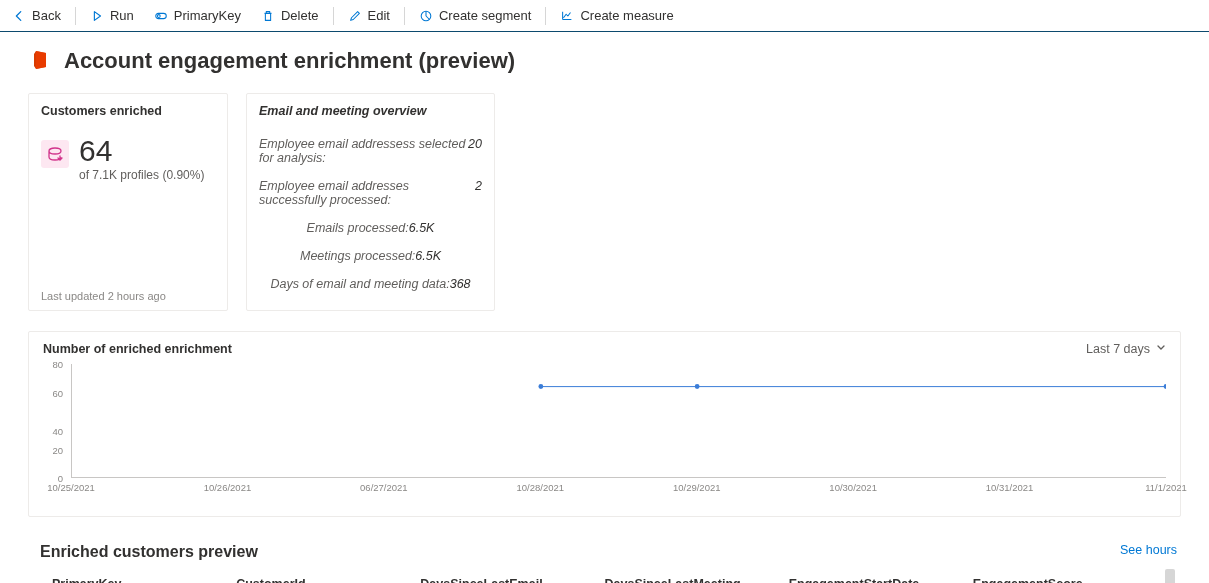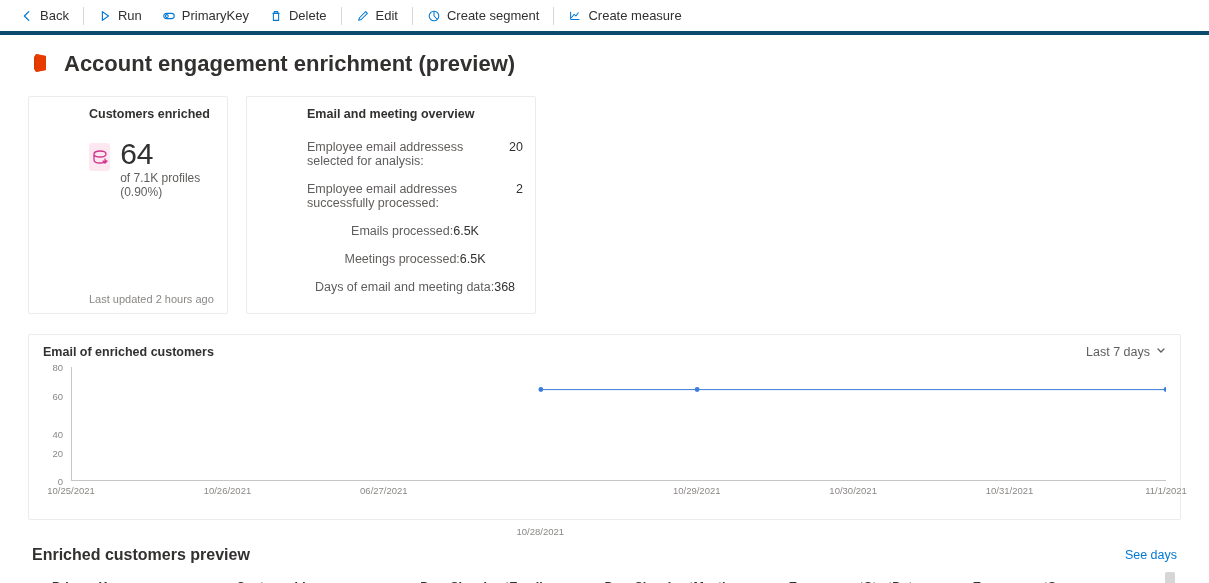--- a/index.html
+++ b/index.html
@@ -6,22 +6,22 @@
   body {
     margin: 0;
     font-family: "Segoe UI", -apple-system, sans-serif;
     font-size: 13px;
     color: #323130;
     background: #fff;
   }
   .toolbar {
     display: flex;
     align-items: center;
-    border-bottom: 4px solid #0c4a6e;
-    padding: 4px 12px;
+    border-bottom: 1px solid #0c4a6e;
+    padding: 4px 4px;
     gap: 4px;
   }
   .tool-btn {
     display: flex;
     align-items: center;
     gap: 6px;
     padding: 4px 8px;
     border-radius: 2px;
     cursor: pointer;
     color: #323130;
@@ -50,24 +50,23 @@
   }
   .cards-row {
     display: flex;
     gap: 18px;
     margin-bottom: 20px;
   }
   .card {
     border: 1px solid #edebe9;
     border-radius: 2px;
     background: #fff;
-    padding-left: 48px;
   }
   .card-enriched { width: 200px; display:flex; flex-direction:column; }
-  .card-overview { width: 290px; }
+  .card-overview { width: 249px; font-style: italic; }
   .card-title {
     font-size: 12.5px;
     font-weight: 600;
     padding: 10px 12px 6px 12px;
   }
   .enriched-body {
     display: flex;
     align-items: flex-start;
     gap: 10px;
     padding: 12px;
@@ -158,22 +157,22 @@
   }
   .x-tick {
     position: absolute;
     font-size: 9.5px;
     color: #8a8886;
     transform: translateX(-50%);
   }
   .preview-row {
     display:flex;
     justify-content: space-between;
-    align-items: center;
     padding: 0 4px;
+    margin-left: 8px;
   }
   .preview-title {
     font-size: 16px;
     font-weight: 600;
   }
   .see-more {
     color: #0078d4;
     font-size: 12.5px;
     cursor:pointer;
   }
@@ -312,21 +311,21 @@
         <div class="ov-row">
           <span>Days of email and meeting data:</span>
           <span class="val">368</span>
         </div>
       </div>
     </div>
   </div>
 
   <div class="chart-card">
     <div class="chart-head">
-      <span>Email of enriched customers</span>
+      <span>Number of enriched enrichment</span>
       <span class="chart-range">
         <span>Last 7 days</span>
         <span>
           <svg width="10" height="10" viewBox="0 0 10 10">
               <path d="M2 3l3 3 3-3" fill="none" stroke="#605e5c" stroke-width="1.3" stroke-linecap="round"></path>
             </svg>
         </span>
       </span>
     </div>
     <div class="chart-area">
@@ -342,32 +341,32 @@
             <polyline points="428.57142857142856,20 571.4285714285714,20 1000,20" fill="none" stroke="#3b7dd8" stroke-width="1" vector-effect="non-scaling-stroke"></polyline>
             <circle cx="428.57142857142856" cy="20" r="2.2" fill="#3b7dd8" vector-effect="non-scaling-stroke"></circle>
             <circle cx="571.4285714285714" cy="20" r="2.2" fill="#3b7dd8" vector-effect="non-scaling-stroke"></circle>
             <circle cx="1000" cy="20" r="2.2" fill="#3b7dd8" vector-effect="non-scaling-stroke"></circle>
           </svg>
       </div>
       <div class="x-labels" id="x-labels">
           <div class="x-tick" style="left: 0%;">10/25/2021</div>
           <div class="x-tick" style="left: 14.2857%;">10/26/2021</div>
           <div class="x-tick" style="left: 28.5714%;">06/27/2021</div>
-          <div class="x-tick" style="left: 42.8571%; margin-top: 41px;">10/28/2021</div>
+          <div class="x-tick" style="left: 42.8571%;">10/28/2021</div>
           <div class="x-tick" style="left: 57.1429%;">10/29/2021</div>
           <div class="x-tick" style="left: 71.4286%;">10/30/2021</div>
           <div class="x-tick" style="left: 85.7143%;">10/31/2021</div>
           <div class="x-tick" style="left: 100%;">11/1/2021</div>
         </div>
     </div>
   </div>
 
   <div class="preview-row">
     <div class="preview-title">Enriched customers preview</div>
-    <div class="see-more">See days</div>
+    <div class="see-more">See hours</div>
   </div>
   <div style="position:relative;">
     <div class="prev-table">
       <div>PrimaryKey</div>
       <div>CustomerId</div>
       <div>DaysSinceLastEmail</div>
       <div>DaysSinceLastMeeting</div>
       <div>EngagementStartDate</div>
       <div>EngagementScore</div>
     </div>

